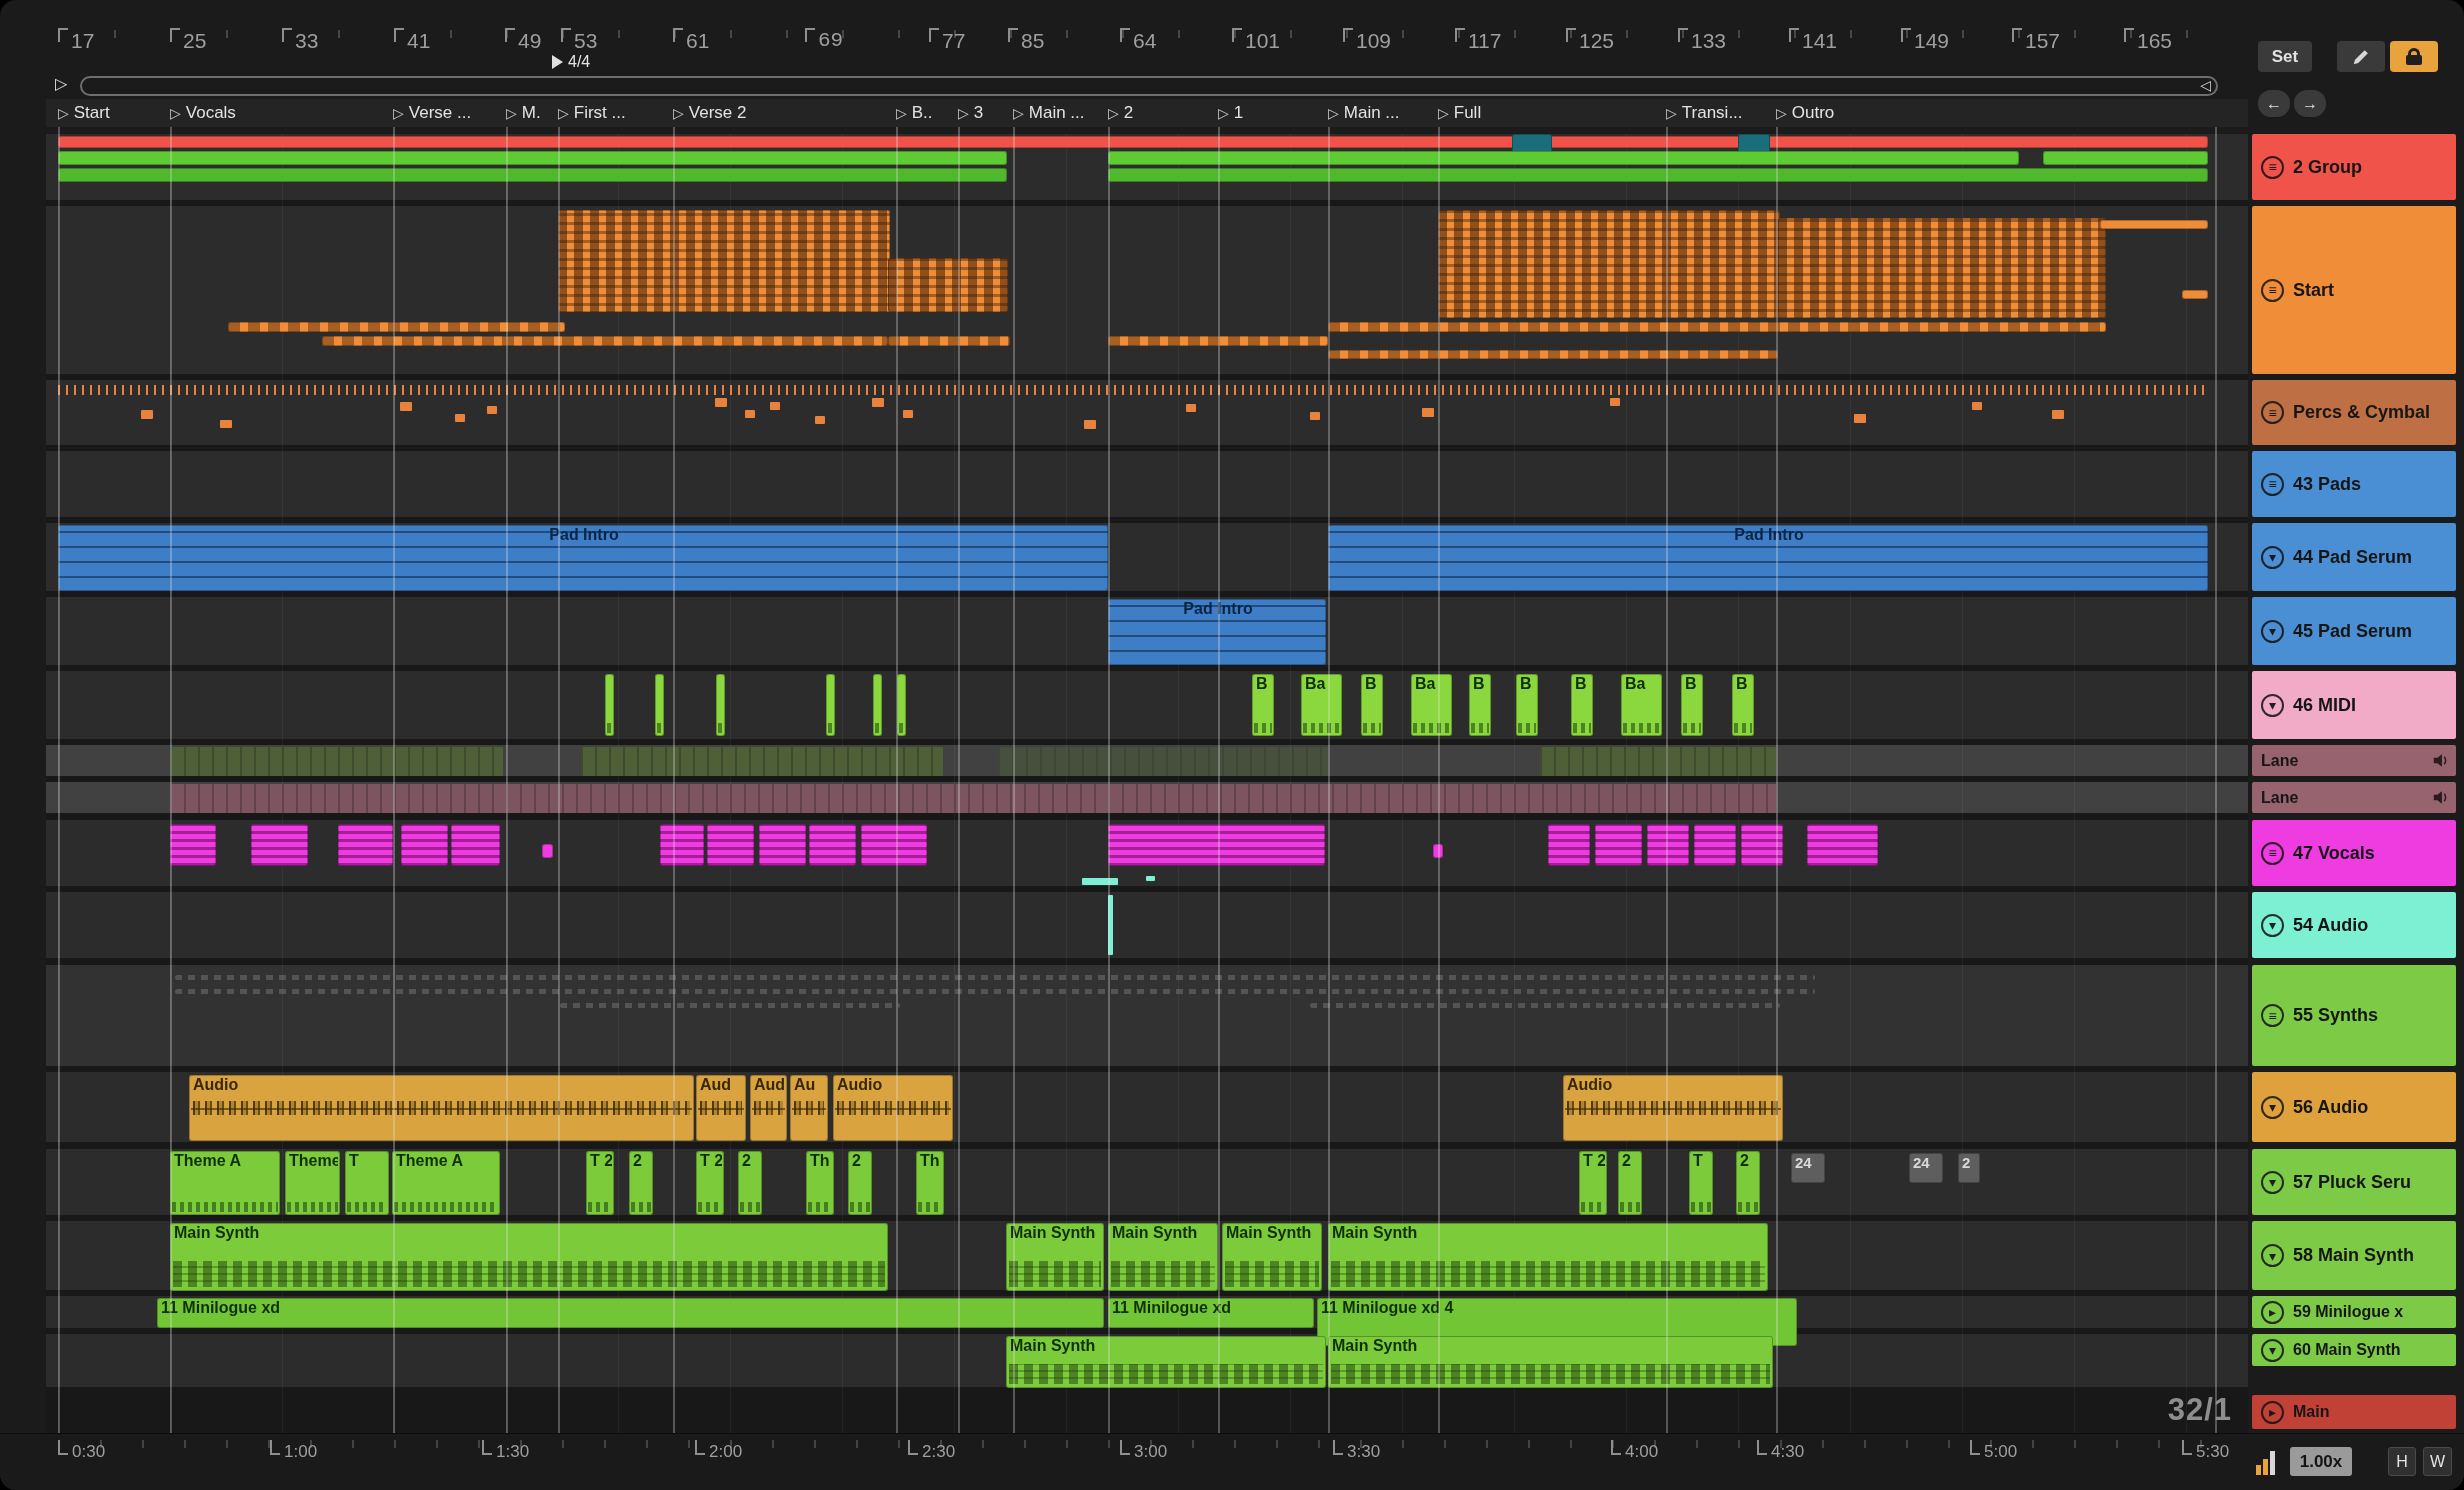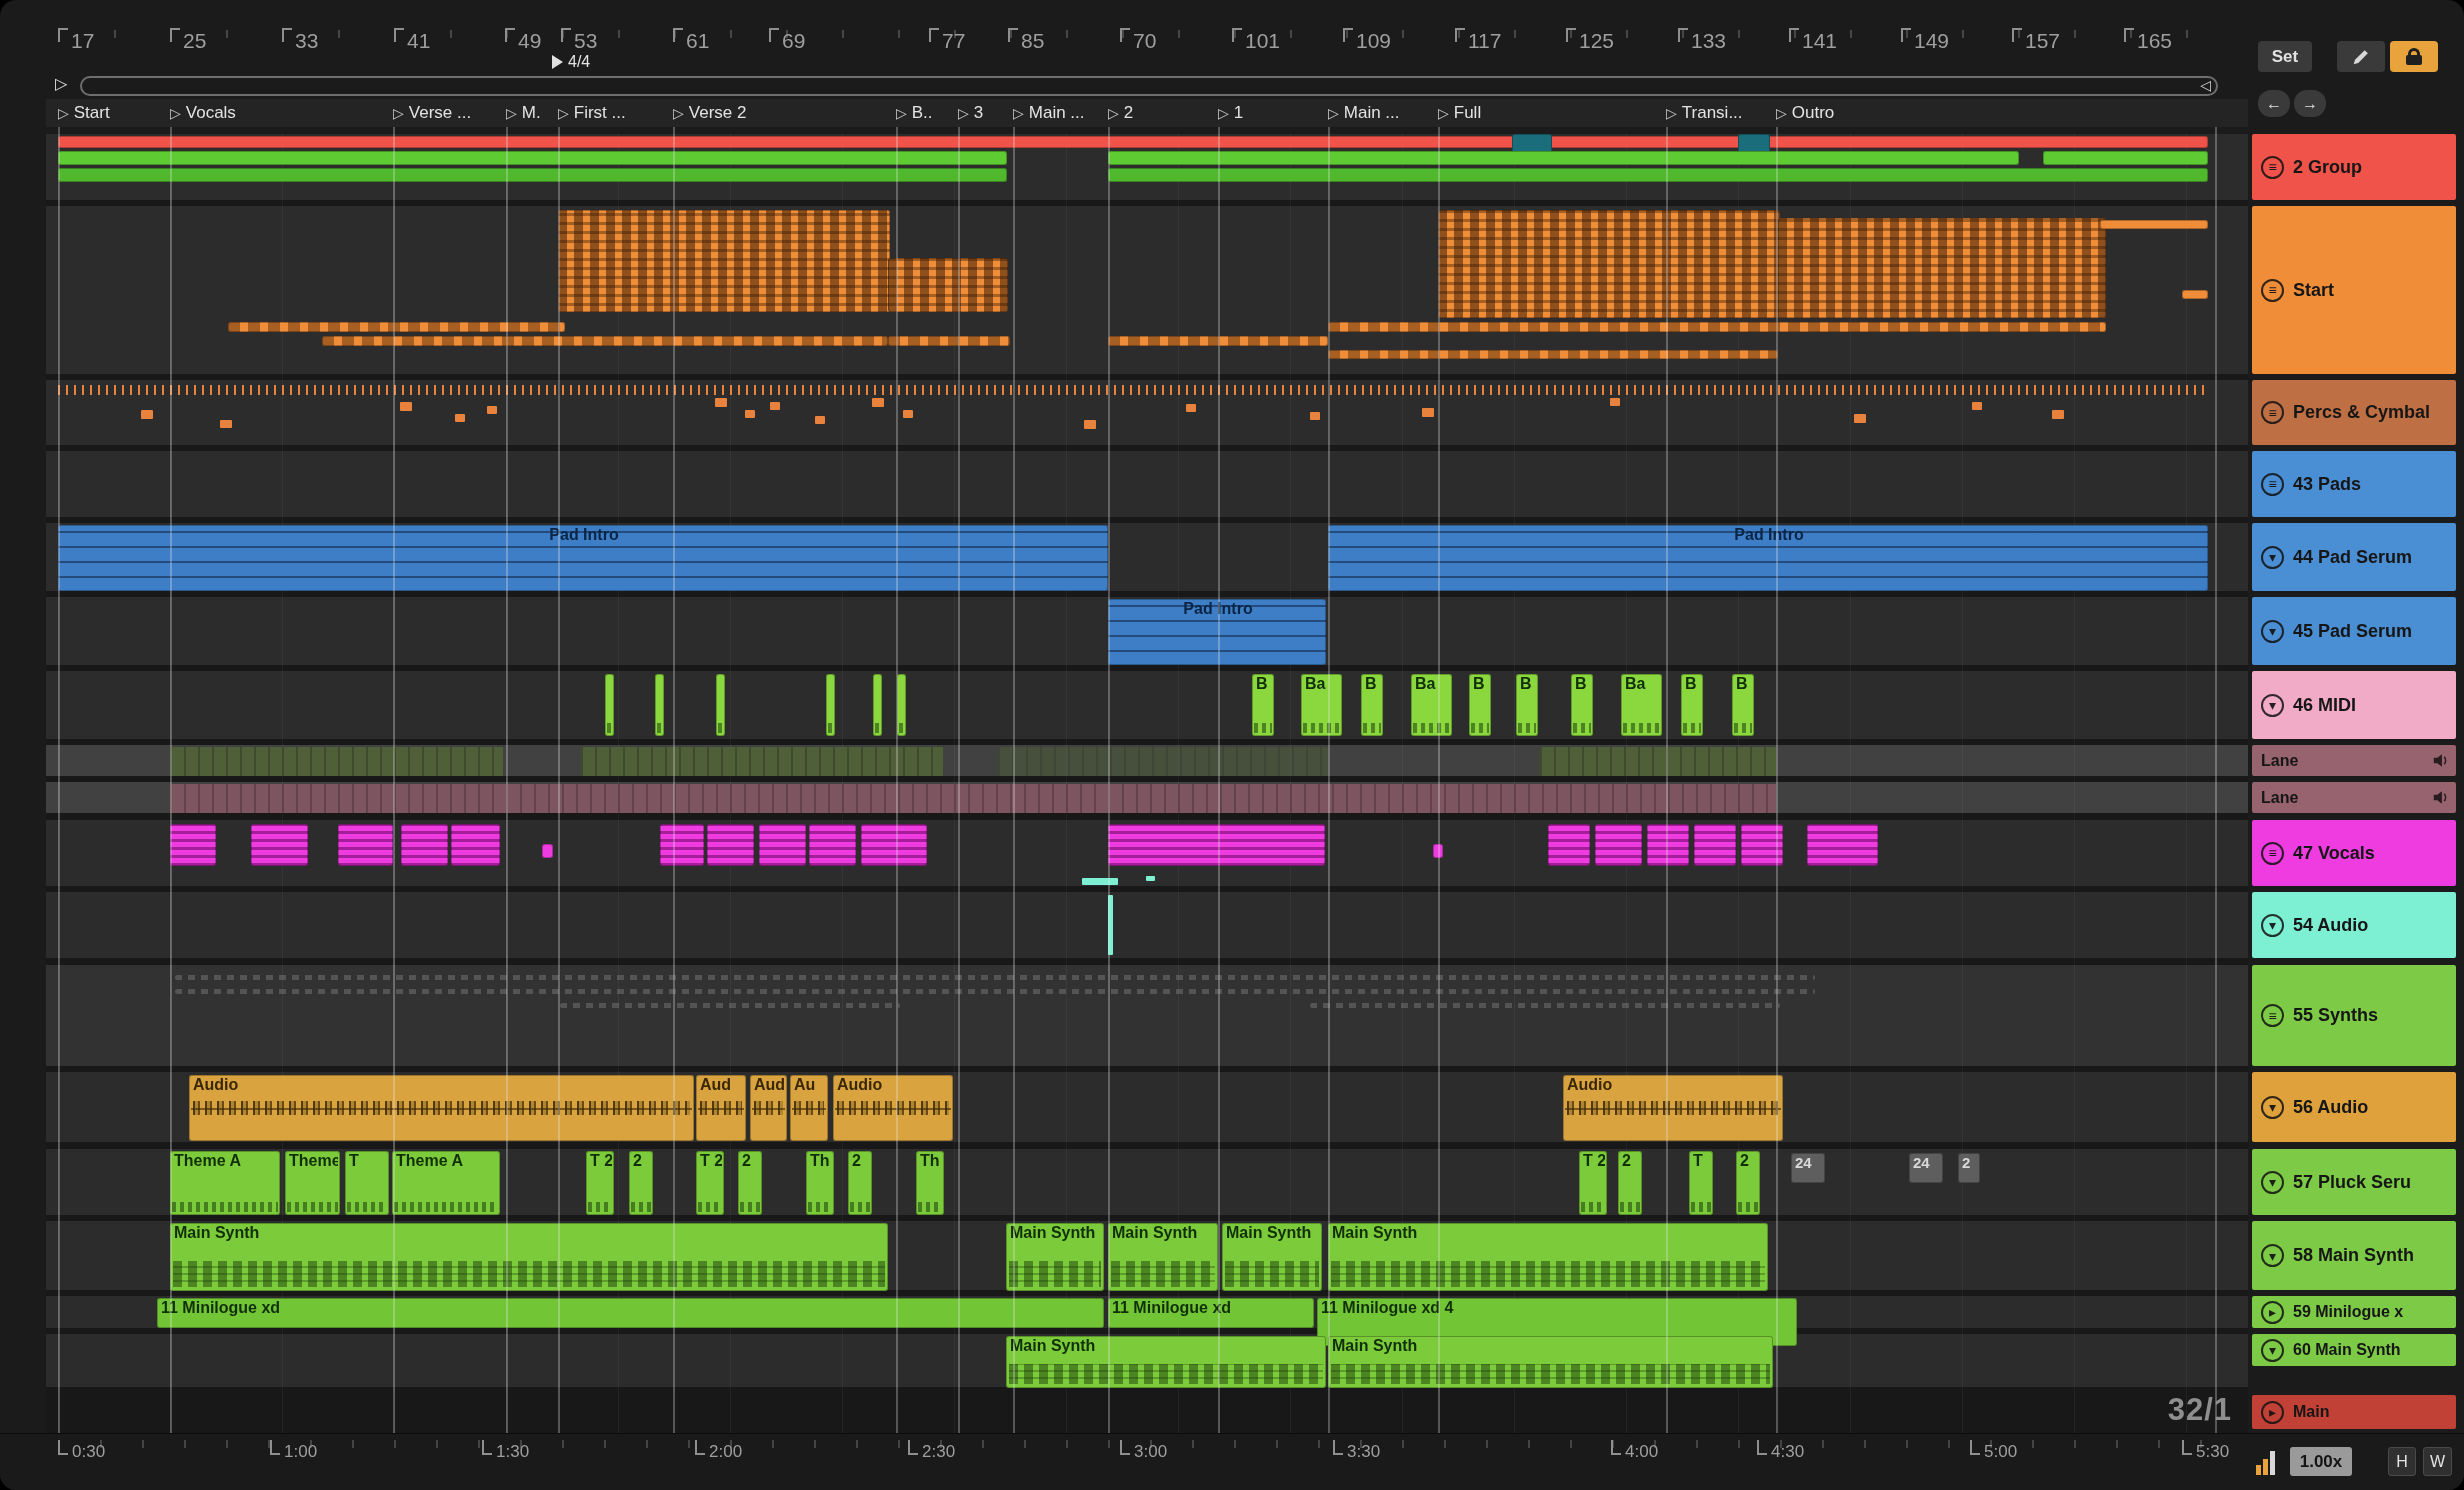--- a/index.html
+++ b/index.html
@@ -420,35 +420,35 @@
         <div class="blabel">49</div>
       </div>
       <div class="bmark" style="left: 561px;">
         <div class="btick"></div>
         <div class="blabel">53</div>
       </div>
       <div class="bmark" style="left: 673px;">
         <div class="btick"></div>
         <div class="blabel">61</div>
       </div>
-      <div class="bmark" style="left: 769px;">
+      <div class="bmark" style="left: 805px; font-family: Liberation Mono, monospace;">
         <div class="btick"></div>
         <div class="blabel">69</div>
       </div>
       <div class="bmark" style="left: 929px;">
         <div class="btick"></div>
         <div class="blabel">77</div>
       </div>
       <div class="bmark" style="left: 1008px;">
         <div class="btick"></div>
         <div class="blabel">85</div>
       </div>
       <div class="bmark" style="left: 1120px;">
         <div class="btick"></div>
-        <div class="blabel">70</div>
+        <div class="blabel">64</div>
       </div>
       <div class="bmark" style="left: 1232px;">
         <div class="btick"></div>
         <div class="blabel">101</div>
       </div>
       <div class="bmark" style="left: 1343px;">
         <div class="btick"></div>
         <div class="blabel">109</div>
       </div>
       <div class="bmark" style="left: 1455px;">

